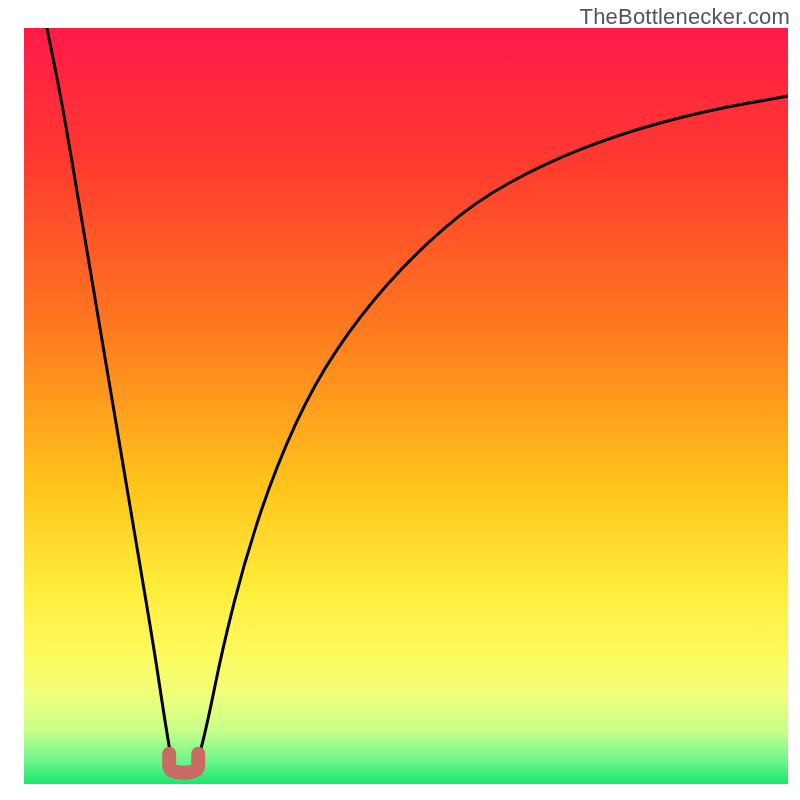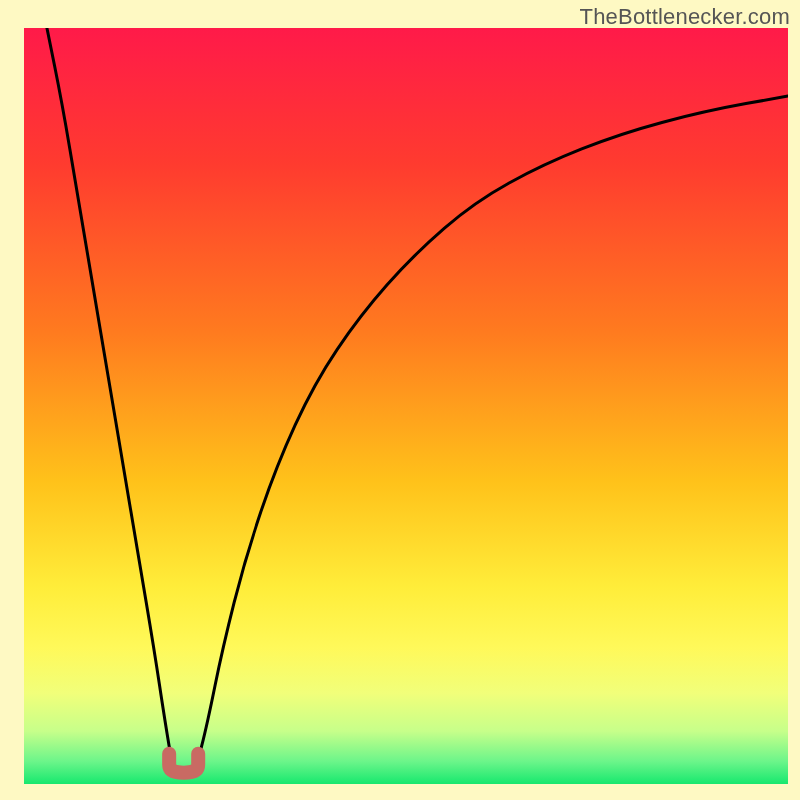--- a/index.html
+++ b/index.html
@@ -7,21 +7,21 @@
     padding: 0;
     width: 800px;
     height: 800px;
     overflow: hidden;
     background: #000;
     font-family: Arial, Helvetica, sans-serif;
   }
   .frame {
     position: absolute;
     inset: 0;
-    background: #fef9c3;
+    background: #ffffff;
   }
   .plot-area {
     position: absolute;
     left: 24px;
     right: 12px;
     top: 28px;
     bottom: 16px;
     overflow: hidden;
   }
   .gradient {

